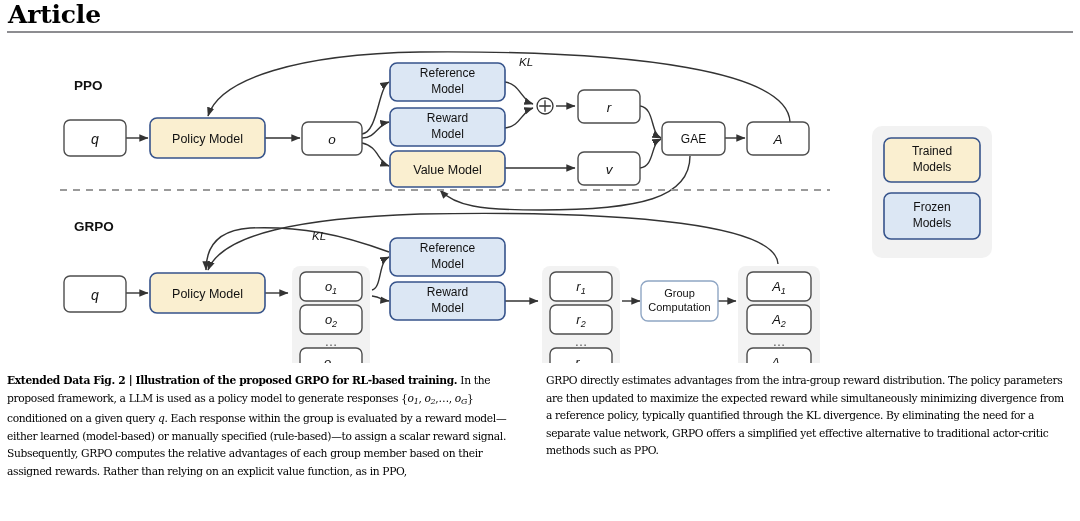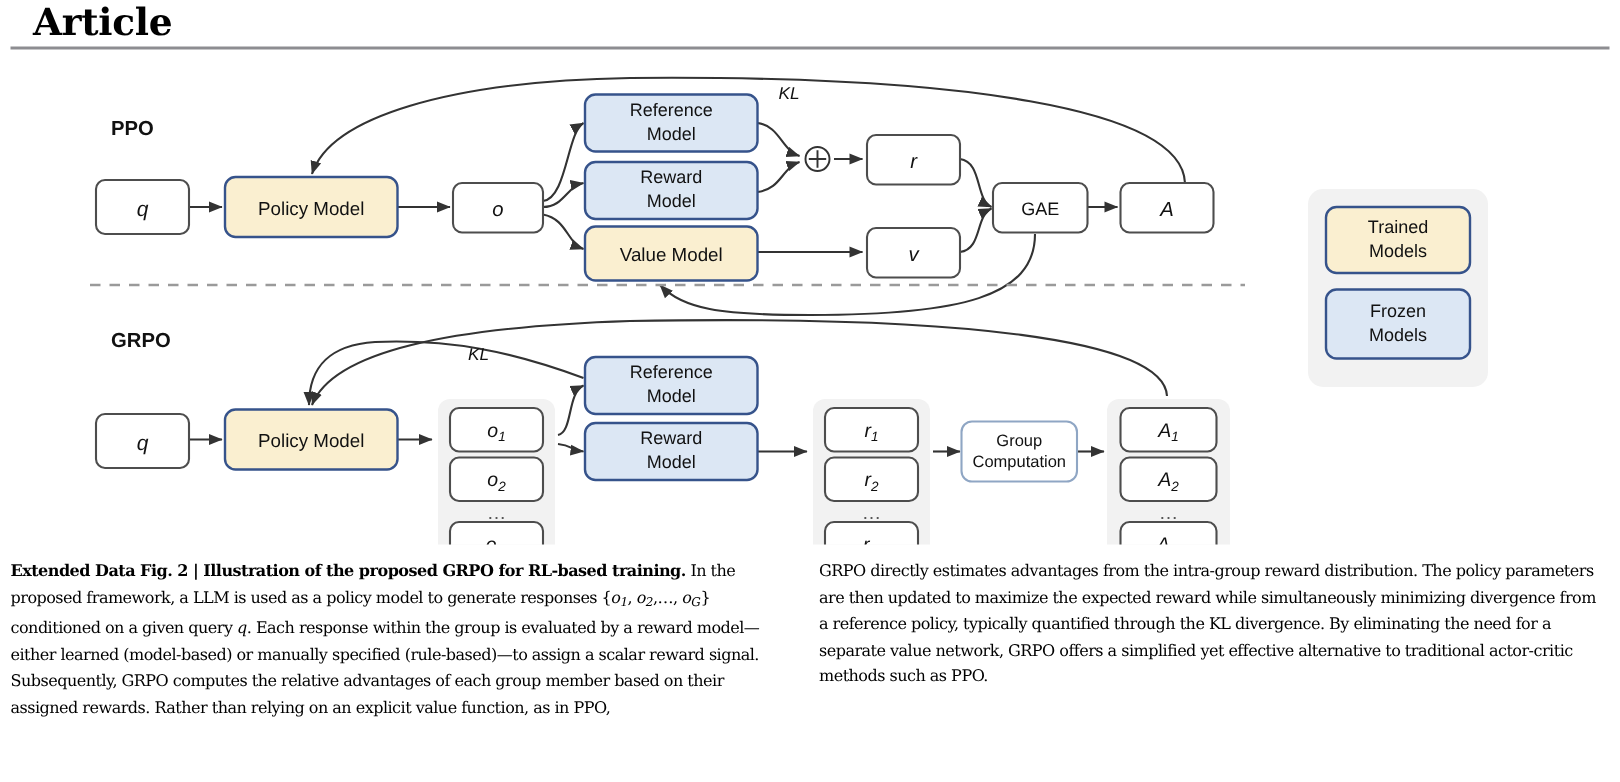--- a/index.html
+++ b/index.html
@@ -18,21 +18,21 @@
 
   
   #header {
     position: absolute;
     left: 0; top: 0;
     width: 1080px;
     height: 34px;
   }
   #header-title {
     position: absolute;
-    left: 22px;
+    left: 8px;
     top: 0px;
     font-family: "DejaVu Serif", serif;
     font-weight: bold;
     font-size: 25px;
     letter-spacing: -0.2px;
     color: #000;
   }
   #header-rule {
     position: absolute;
     left: 7px;

